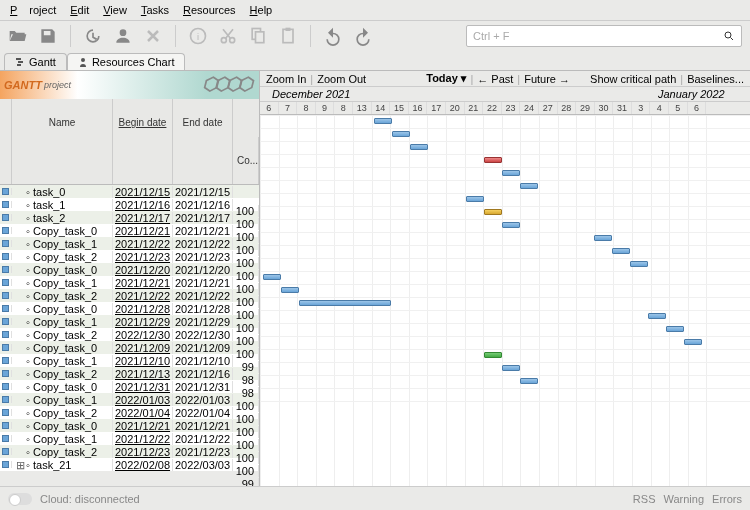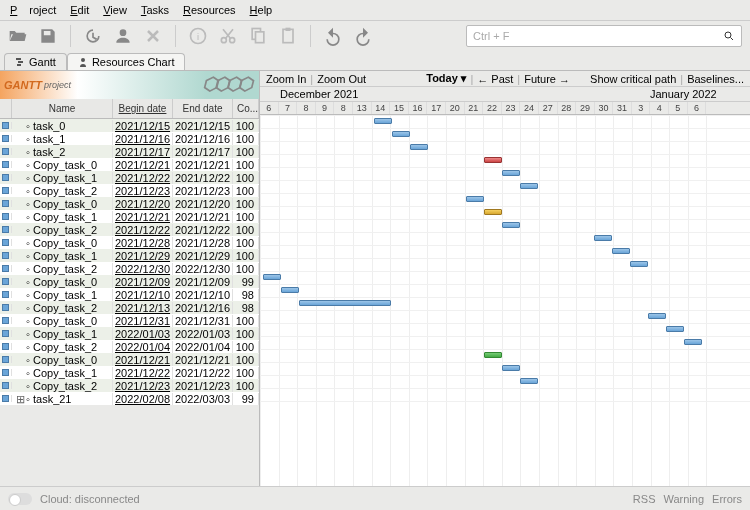--- a/index.html
+++ b/index.html
@@ -15,40 +15,40 @@
 .tabs { display: flex; gap: 0; padding: 0 4px; margin-top: 2px; }
 .tab { background: #f5f5f3; border: 1px solid #bbb; border-bottom: none; border-radius: 4px 4px 0 0; padding: 2px 10px; display: flex; align-items: center; gap: 4px; font-size: 10px; }
 .tab svg { width: 10px; height: 10px; fill: #555; }
 .tab.active { background: #eaeae8; }
 .content { flex: 1; display: flex; border-top: 1px solid #bbb; overflow: hidden; }
 .left { width: 260px; display: flex; flex-direction: column; border-right: 1px solid #bbb; overflow: hidden; }
 .logo { height: 28px; background: linear-gradient(to right, #f4a460 0%, #fff 30%, #b0d8d0 80%); display: flex; align-items: center; padding-left: 4px; font-weight: bold; color: #d2691e; font-style: italic; position: relative; }
 .logo span.sub { color: #666; font-size: 9px; font-style: italic; font-weight: normal; margin-left: 2px; }
 .hex { position: absolute; right: 10px; top: 2px; color: #888; font-size: 18px; letter-spacing: -4px; }
 .thead { display: flex; background: #e8e8e6; border-bottom: 1px solid #bbb; }
-.thead > div { border-right: 1px solid #ccc; padding: 4px 4px; text-align: center; color: #333; font-size: 10px; }
-.c-h { width: 12px; } .c-name { flex: 1; } .c-begin { width: 60px; text-decoration: underline; } .c-end { width: 60px; } .c-co { width: 26px; }
+.thead > div { border-right: 1px solid #ccc; padding: 18px 4px; text-align: center; color: #333; font-size: 10px; }
+.c-h { width: 12px; } .c-name { flex: 1; } .c-begin { width: 60px; text-decoration: underline; } .c-end { width: 60px; } .c-co { width: 26px; margin-top: 38px; }
 .tbody { flex: 1; overflow: hidden; }
 .row { display: flex; height: 13px; align-items: center; font-size: 10px; justify-content: space-between; }
 .row > div { border-right: 1px solid #e0e0e0; padding: 0 2px; white-space: nowrap; overflow: hidden; }
 .row:nth-child(odd) { background: #ecf0e8; }
 .row:nth-child(even) { background: #fff; }
 .row .c-h { width: 12px; display: flex; justify-content: center; }
 .row .bullet { width: 7px; height: 7px; background: #6aa5d8; border: 1px solid #4a7ba8; }
 .row .c-name { flex: 1; padding-left: 14px; }
 .row .c-begin, .row .c-end { width: 60px; text-align: right; padding-right: 4px; } 
 .row .c-co { width: 26px; text-align: right; padding-right: 4px; }
 .row .expand { position: absolute; margin-left: -10px; color: #666; }
 .right { flex: 1; display: flex; flex-direction: column; overflow: hidden; background: #fff; }
 .rtool { display: flex; align-items: center; gap: 4px; padding: 2px 6px; background: #eaeae8; border-bottom: 1px solid #ccc; font-size: 10px; height: 16px; }
 .rtool .divider { color: #aaa; }
 .rtool .spacer { flex: 1; }
 .rtool b { font-weight: bold; }
 .timeheader { background: #eaeae8; border-bottom: 1px solid #bbb; position: relative; }
-.months { display: flex; font-size: 10px; padding: 1px 20px; }
+.months { display: flex; font-size: 10px; padding: 1px 12px; font-style: italic; }
 .months .m1 { flex: 1; } .months .m2 { width: 80px; }
 .days { display: flex; border-top: 1px solid #ccc; }
 .days > div { width: 18.6px; text-align: center; font-size: 9px; color: #444; padding: 1px 0; border-right: 1px solid #ddd; }
 .chart { flex: 1; position: relative; background: #fff; overflow: hidden; }
 .gridv { position: absolute; top: 0; bottom: 0; width: 1px; background: #eee; }
 .gridh { position: absolute; left: 0; right: 0; height: 1px; background: #f0f0f0; }
 .bar { position: absolute; height: 6px; border-radius: 1px; }
 .bar.blue { background: linear-gradient(#9cc5e8,#6aa5d8); border: 1px solid #4a7ba8; }
 .bar.red { background: linear-gradient(#e88,#c44); border: 1px solid #933; }
 .bar.gold { background: linear-gradient(#f5d060,#d8a830); border: 1px solid #a07820; }

